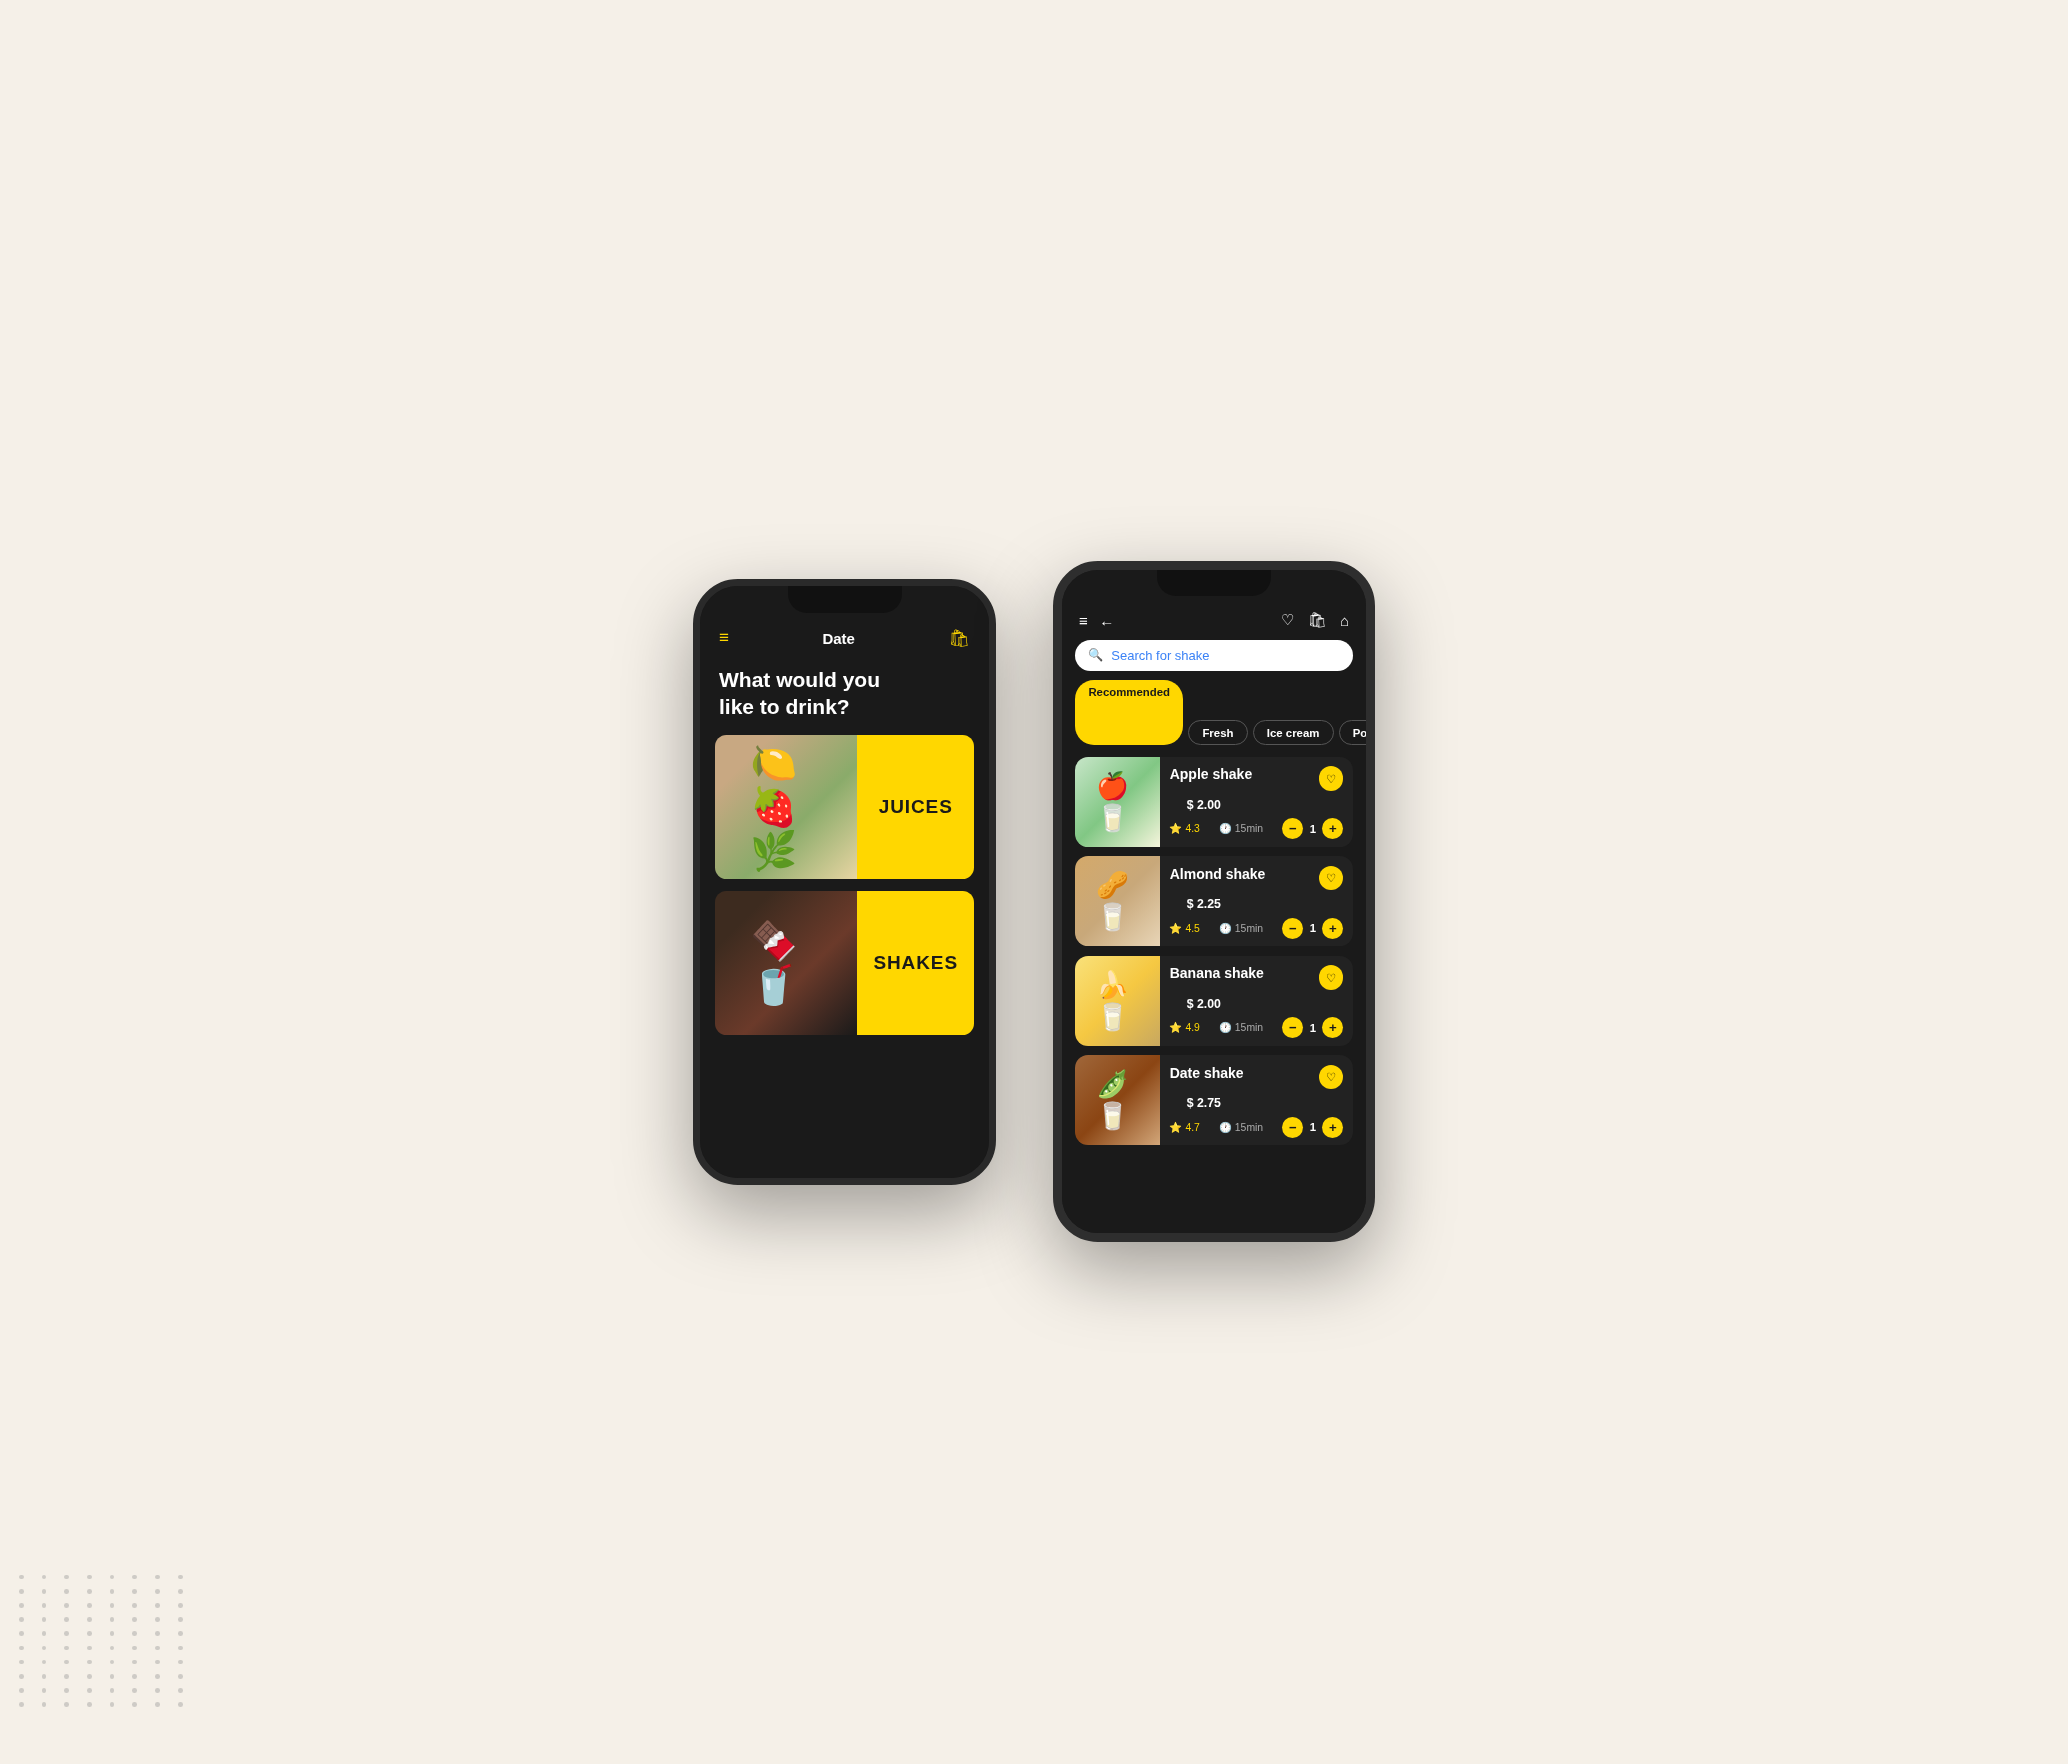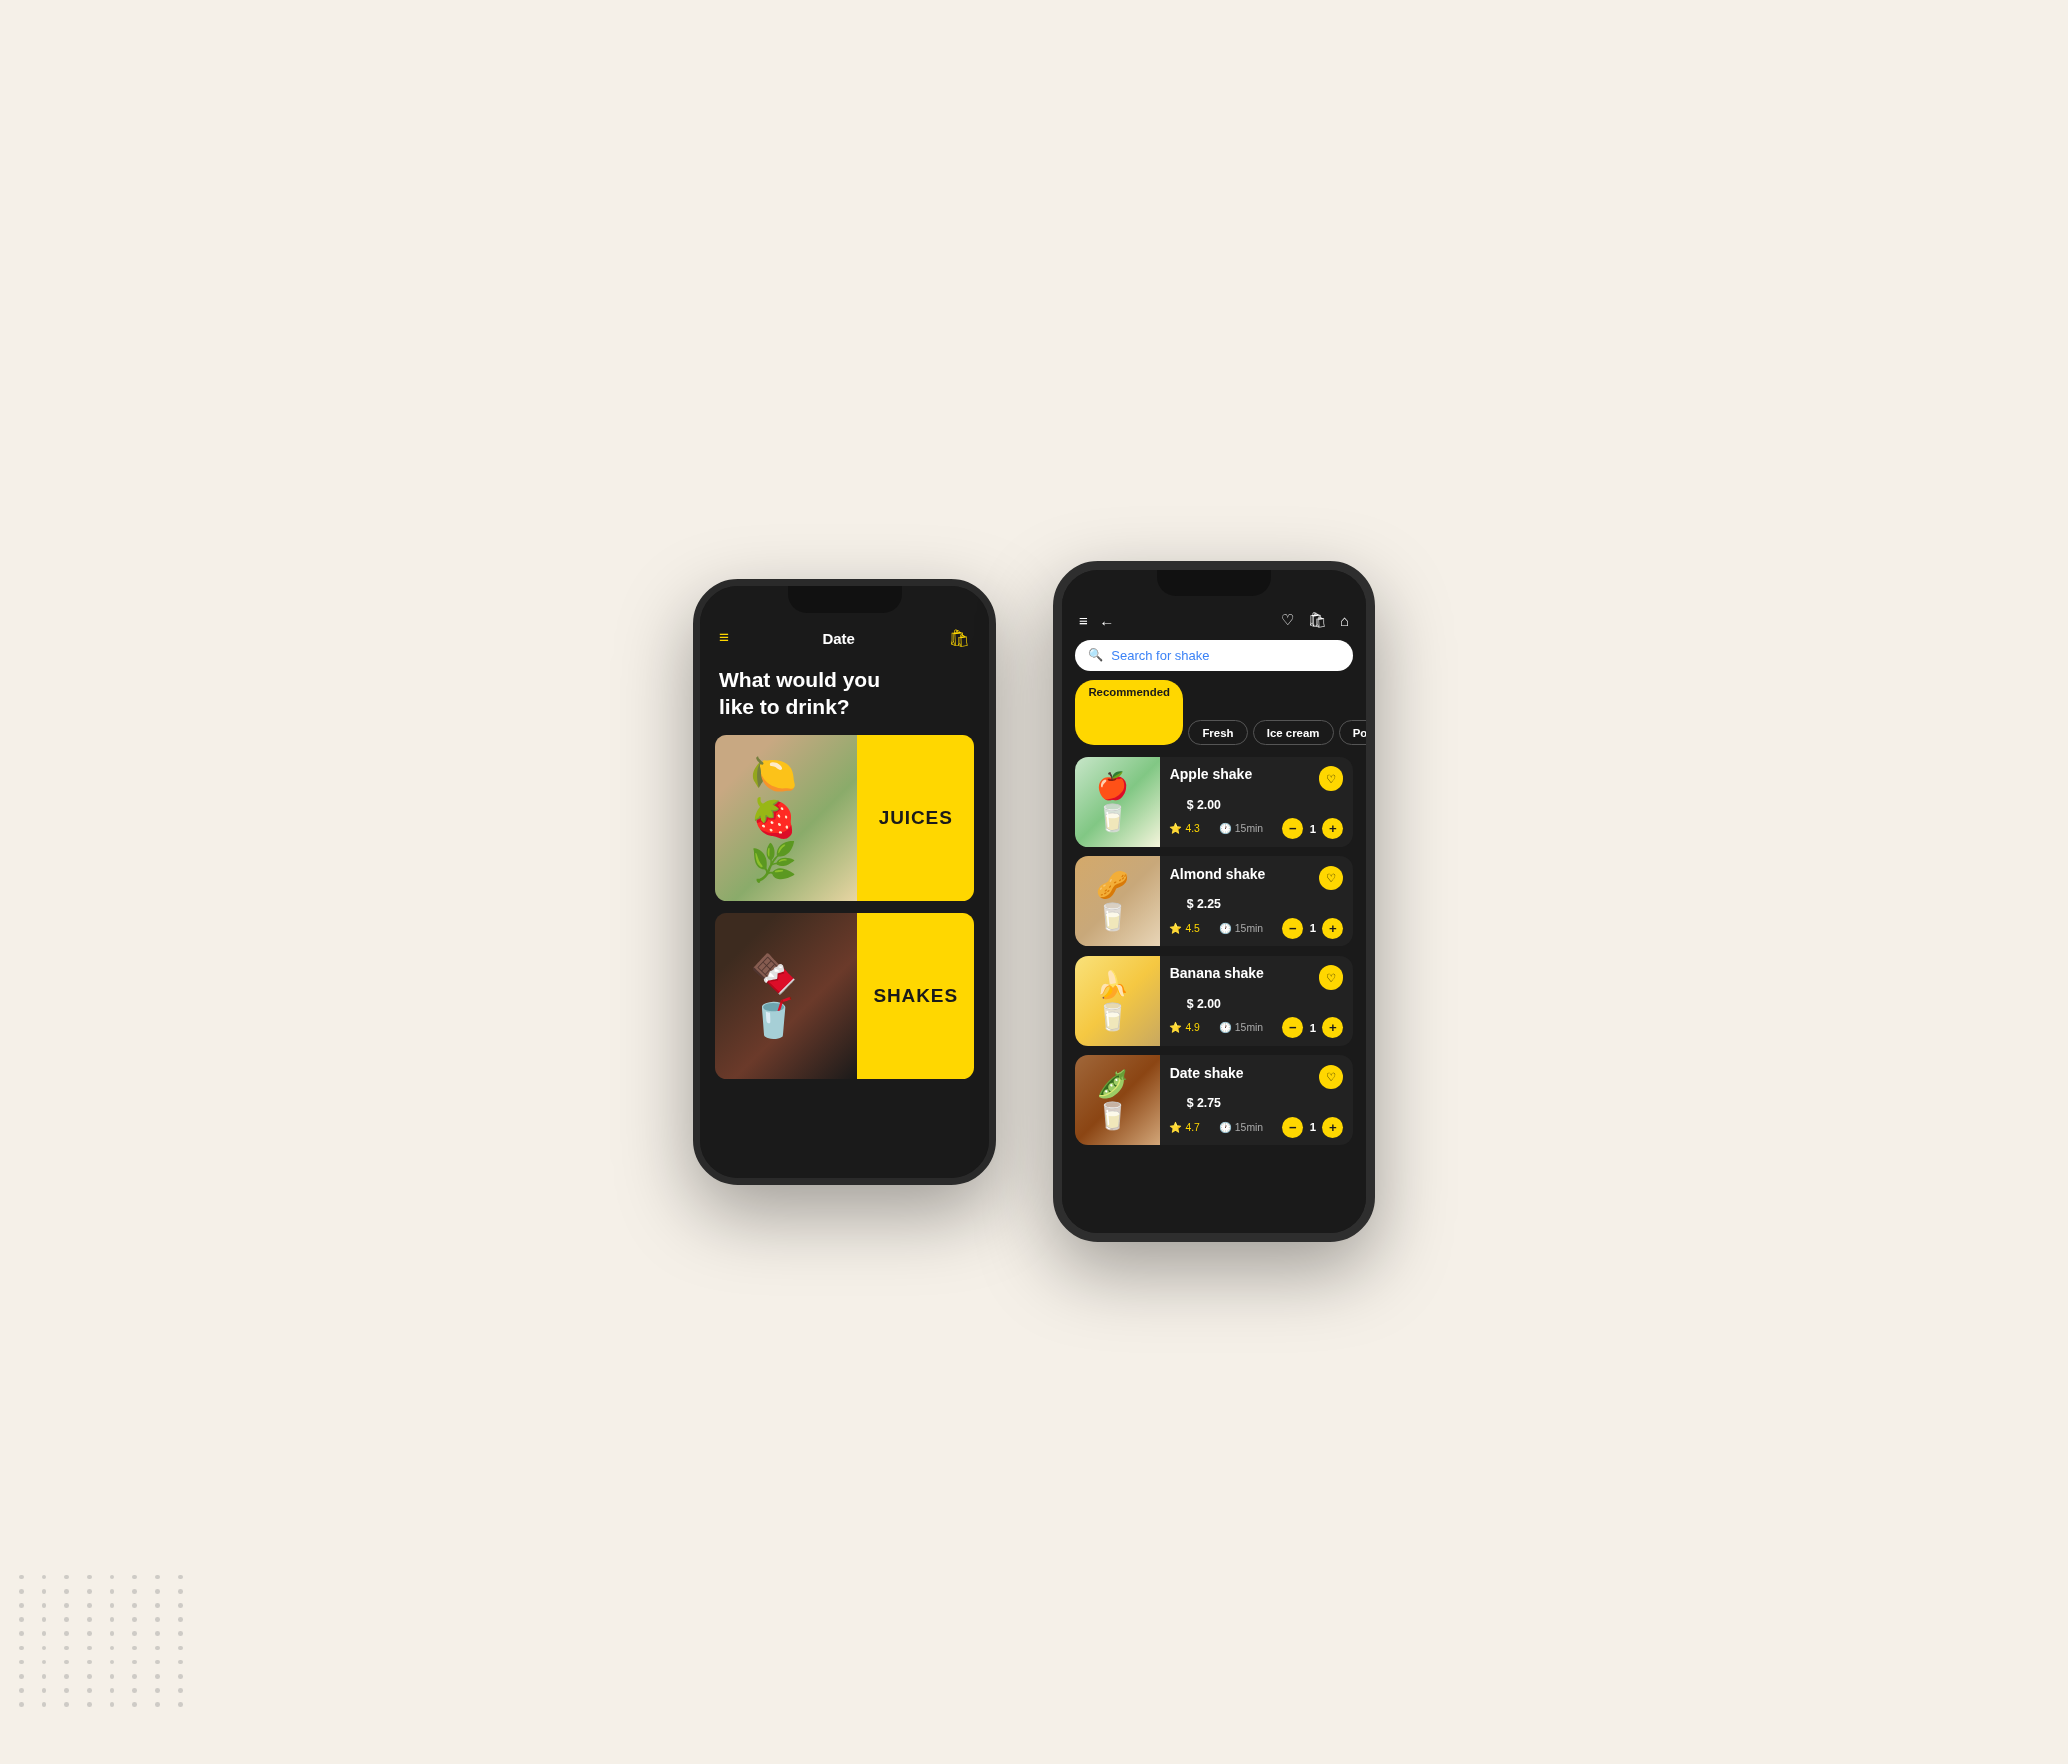--- a/index.html
+++ b/index.html
@@ -96,21 +96,21 @@
       font-weight: 700;
       padding: 13.2px 19px 15px;
       line-height: 1.3;
     }
 
     .category-card {
       margin: 0 15px 11.4px;
       border-radius: 11.4px;
       overflow: hidden;
       display: flex;
-      height: 166px;
+      height: 144px;
       position: relative;
     }
 
     .card-image {
       width: 55%;
       height: 100%;
       object-fit: cover;
       position: relative;
       overflow: hidden;
     }

